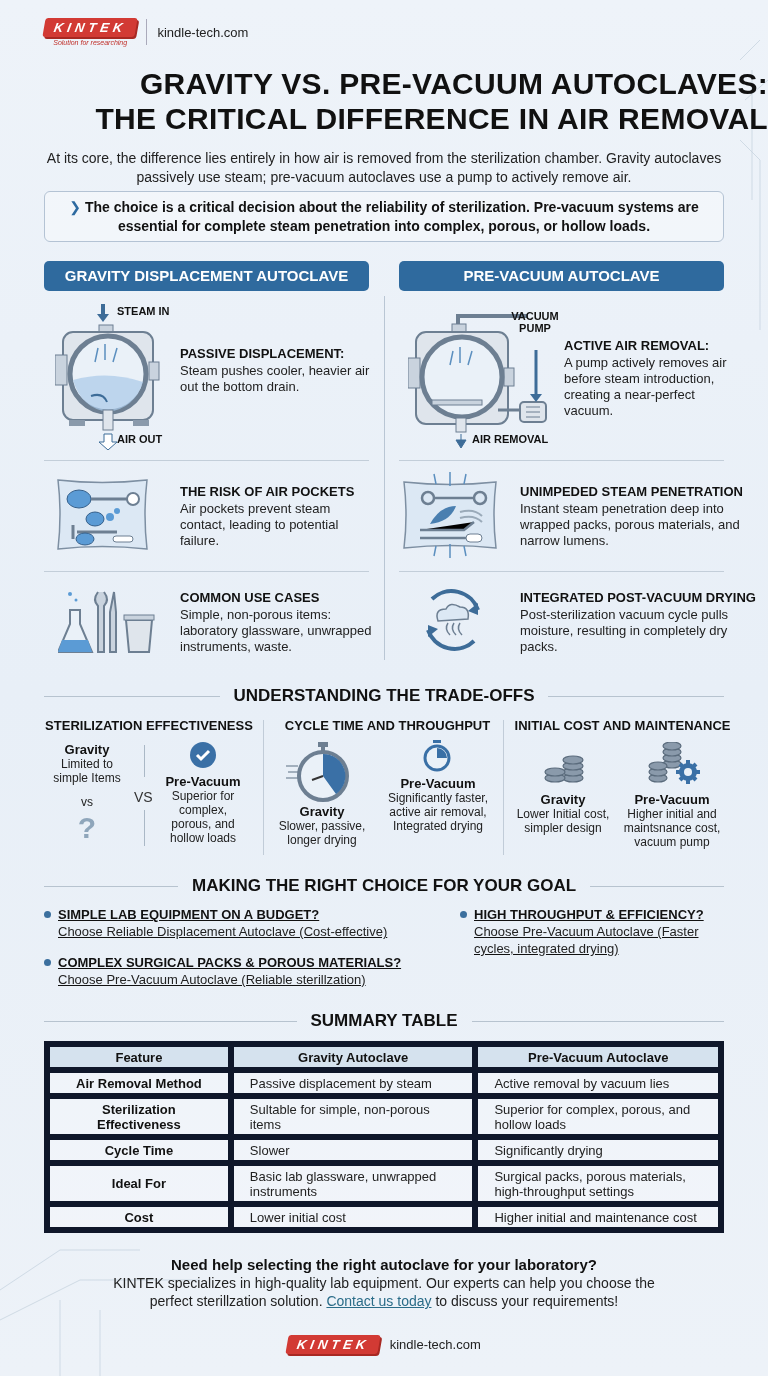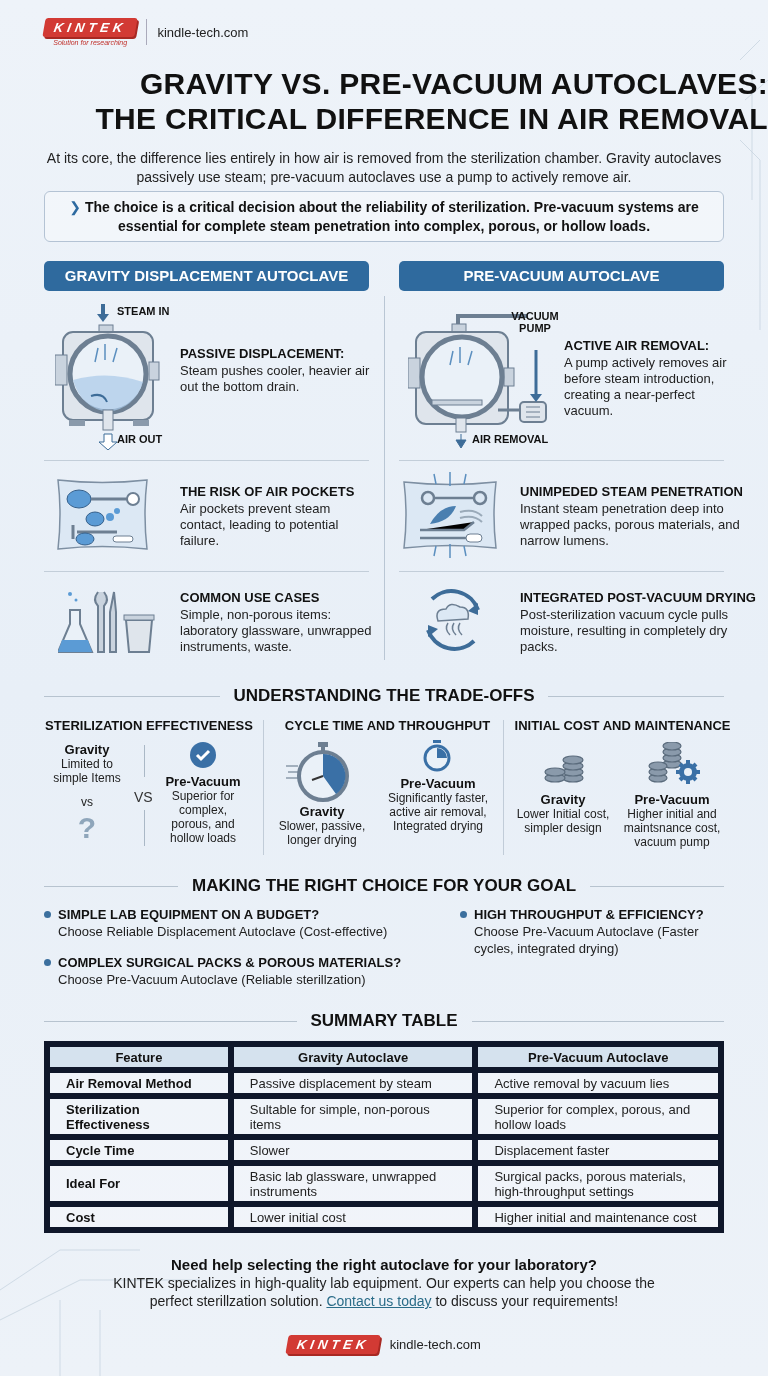--- a/index.html
+++ b/index.html
@@ -57,33 +57,33 @@
   }
   .sec-head .line { flex: 1; height: 1px; background: #b7c3cf; }
 
   .trade-col { position: absolute; top: 718px; text-align: center; }
   .trade-title { font-weight: bold; font-size: 13px; color: #111; white-space: nowrap; }
   .tvsep { position: absolute; top: 720px; width: 1px; height: 135px; background: #c1ccd8; }
   .opt-name { font-weight: bold; font-size: 13px; color: #111; }
   .opt-desc { font-size: 12px; line-height: 14px; color: #222; text-align: center; }
 
   .choices { position: absolute; top: 906px; left: 44px; width: 680px; }
-  .choice { position: absolute; padding-left: 14px; }
+  .choice { position: absolute; padding-left: 14px; text-decoration: underline; }
   .choice .dot { position: absolute; left: 0; top: 5px; width: 7px; height: 7px; border-radius: 50%; background: #3b6f9e; }
   .choice .q { font-weight: bold; font-size: 13px; color: #111; line-height: 17px; }
   .choice .a { font-size: 13px; color: #222; line-height: 17px; }
 
   table.summary {
     position: absolute; top: 1041px; left: 44px; width: 680px; border-collapse: collapse;
     font-size: 13px; background: rgba(255,255,255,0.25);
   }
   table.summary th, table.summary td { border: 6px solid #0f172a; padding: 0 16px; }
   table.summary th { background: #d5e2ee; font-weight: bold; height: 26px; text-align: center; }
   table.summary td { text-align: left; line-height: 15px; color: #222; }
-  table.summary td:first-child { text-align: left; font-weight: bold; color: #111; }
+  table.summary td:first-child { text-align: center; font-weight: bold; color: #111; }
 
   .cta { position: absolute; top: 1255px; left: 0; width: 768px; text-align: center; }
   .cta .h { font-weight: bold; font-size: 15px; color: #111; line-height: 19px; text-align: center; }
   .cta .p { font-size: 14px; color: #222; line-height: 18px; }
   .cta a { color: #2a6c88; text-decoration: underline; }
 
   .footer { position: absolute; top: 1335px; left: 0; width: 768px; display: flex; justify-content: center; align-items: center; gap: 10px; }
   .footer .url { font-size: 13px; color: #222; }
 </style>
 </head>
@@ -383,21 +383,21 @@
       <td>Active removal by vacuum lies</td>
     </tr>
     <tr style="height:41px">
       <td>Sterilization Effectiveness</td>
       <td>Sultable for simple, non-porous items</td>
       <td>Superior for complex, porous, and hollow loads</td>
     </tr>
     <tr style="height:26px">
       <td>Cycle Time</td>
       <td>Slower</td>
-      <td>Displacement faster</td>
+      <td>Significantly drying</td>
     </tr>
     <tr style="height:41px">
       <td>Ideal For</td>
       <td>Basic lab glassware, unwrapped instruments</td>
       <td>Surgical packs, porous materials, high-throughput settings</td>
     </tr>
     <tr style="height:26px">
       <td>Cost</td>
       <td>Lower initial cost</td>
       <td>Higher initial and maintenance cost</td>

